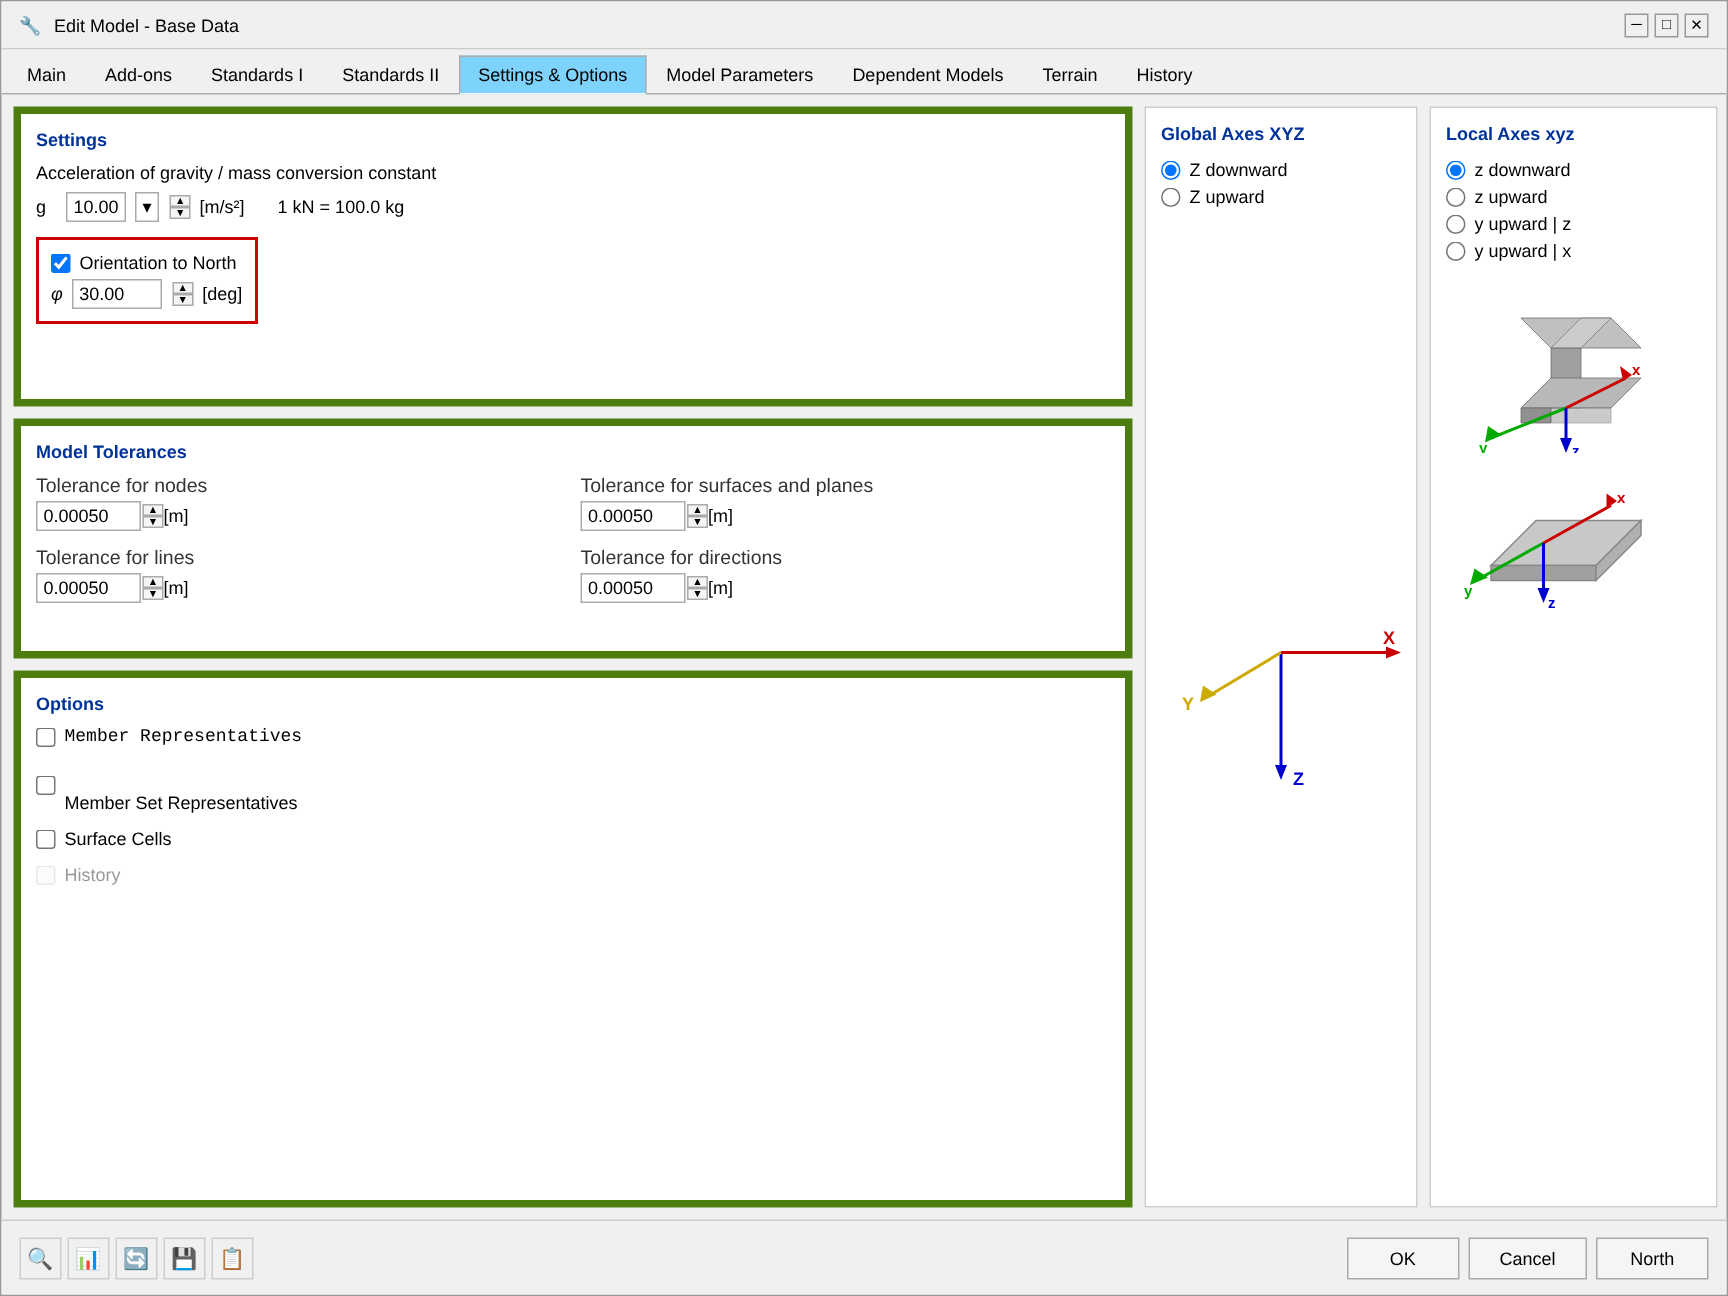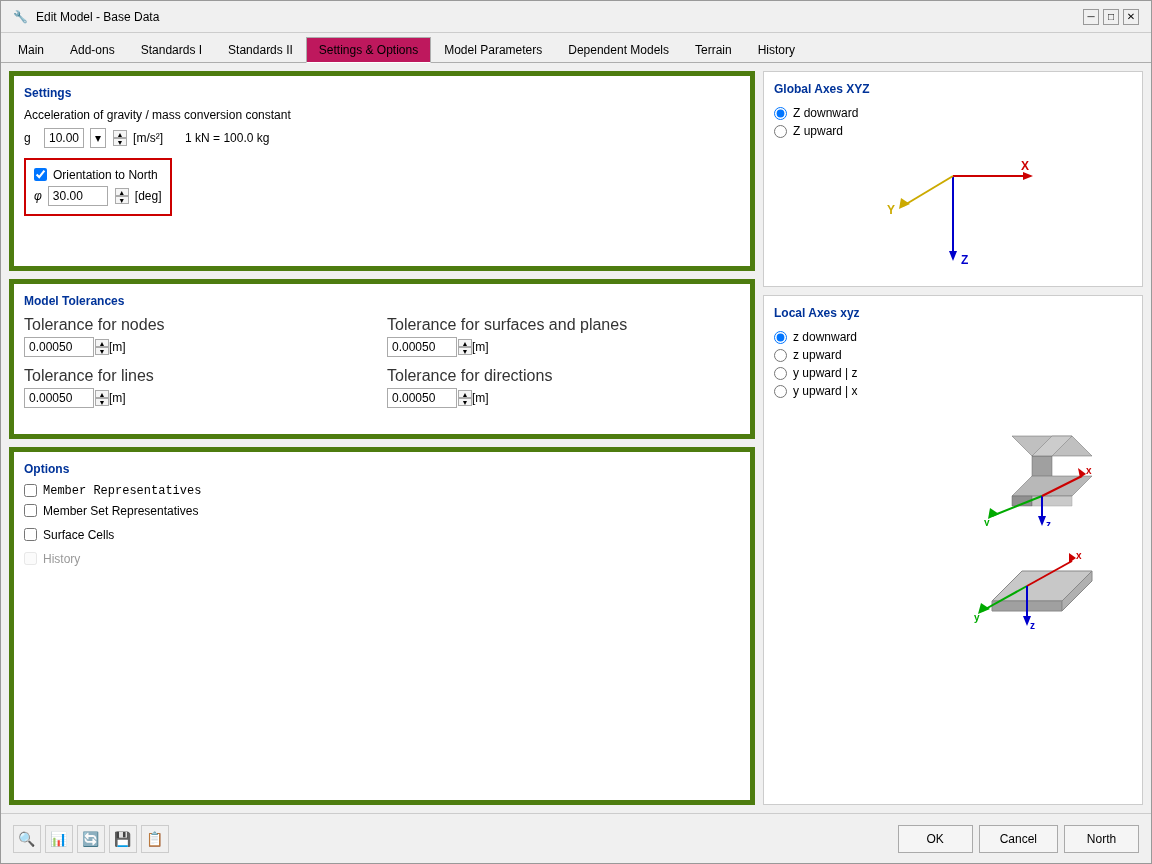--- a/index.html
+++ b/index.html
@@ -7,53 +7,53 @@
     
     .window { width: 1152px; height: 864px; background: #f0f0f0; border: 1px solid #999; display: flex; flex-direction: column; }
     
     .title-bar { background: #f0f0f0; padding: 8px 12px; display: flex; align-items: center; justify-content: space-between; border-bottom: 1px solid #ccc; height: 32px; }
     .title-bar-left { display: flex; align-items: center; gap: 8px; font-size: 12px; }
     .title-bar-controls { display: flex; gap: 4px; }
     .title-btn { width: 16px; height: 16px; border: 1px solid #999; background: #f0f0f0; cursor: pointer; font-size: 10px; display: flex; align-items: center; justify-content: center; }
     
     .tab-bar { display: flex; background: #f0f0f0; border-bottom: 1px solid #adadad; padding: 0 4px; height: 30px; align-items: flex-end; }
     .tab { padding: 4px 12px; font-size: 12px; cursor: pointer; border: 1px solid transparent; border-bottom: none; background: transparent; color: #000; white-space: nowrap; height: 26px; display: flex; align-items: center; }
-    .tab.active { background: #be185d; border: 1px solid #adadad; border-bottom: 1px solid #fff; margin-bottom: -1px; }
+    .tab.active { background: #7dd3fc; border: 1px solid #adadad; border-bottom: 1px solid #fff; margin-bottom: -1px; }
     
     .content { flex: 1; display: flex; padding: 8px; gap: 8px; overflow: hidden; }
     
     .left-panel { flex: 1; display: flex; flex-direction: column; gap: 8px; }
-    .right-panel { width: 380px; display: flex; flex-direction: column; gap: 8px; }
+    .right-panel { width: 380px; display: flex; flex-direction: row; gap: 8px; }
     
     .section { background: #fff; border: 5px solid #4d7c0f; padding: 10px; }
     .section-title { font-size: 12px; font-weight: bold; color: #003399; margin-bottom: 8px; }
     
     .settings-section { min-height: 200px; }
     .tolerances-section { min-height: 160px; }
     .options-section { flex: 1; }
     
     .field-row { display: flex; align-items: center; gap: 6px; margin-bottom: 6px; font-size: 12px; }
     
     .input-box { border: 1px solid #aaa; background: #fff; padding: 2px 4px; font-size: 12px; display: inline-flex; align-items: center; }
     
     .spinner { display: inline-flex; flex-direction: column; margin-left: 1px; }
     .spin-btn { width: 14px; height: 8px; border: 1px solid #aaa; background: #f5f5f5; cursor: pointer; font-size: 7px; display: flex; align-items: center; justify-content: center; line-height: 1; }
     
     .dropdown-box { border: 1px solid #aaa; background: #fff; padding: 2px 4px; font-size: 12px; display: inline-flex; align-items: center; gap: 4px; cursor: pointer; }
     
     .orientation-box { border: 2px solid #cc0000; padding: 8px; display: inline-block; margin-top: 4px; }
-    .checkbox-row { display: flex; align-items: flex-start; gap: 6px; margin-bottom: 2px; }
+    .checkbox-row { display: flex; align-items: center; gap: 6px; margin-bottom: 2px; }
     .checkbox-row input[type="checkbox"] { width: 13px; height: 13px; cursor: pointer; }
     
     .phi-row { display: flex; align-items: center; gap: 6px; margin-top: 4px; }
     .phi-label { font-style: italic; font-size: 12px; }
     
     .tolerances-grid { display: grid; grid-template-columns: 1fr 1fr; gap: 10px; }
     .tolerance-field { display: flex; flex-direction: column; gap: 3px; }
-    .tolerance-label { font-size: 16px; color: #333; }
+    .tolerance-label { font-size: 13px; color: #333; }
     .tolerance-input-row { display: flex; align-items: center; gap: 0; }
     
     .options-title { font-size: 12px; font-weight: bold; color: #003399; margin-bottom: 8px; }
     
     .radio-group { display: flex; flex-direction: column; gap: 4px; }
     .radio-row { display: flex; align-items: center; gap: 6px; }
     .radio-row input[type="radio"] { width: 13px; height: 13px; cursor: pointer; }
     
     .axes-section { background: #fff; border: 1px solid #ccc; padding: 10px; }
     .axes-title { font-size: 12px; font-weight: bold; color: #003399; margin-bottom: 10px; }
@@ -217,21 +217,21 @@
       <div class="section options-section">
         <div class="options-title">Options</div>
 
         <div class="checkbox-row" style="margin-bottom:6px;">
           <input type="checkbox" id="member-reps" style="">
           <label for="member-reps" style="cursor:pointer;font-family:Liberation Mono, monospace;">Member Representatives</label>
         </div>
 
         <div class="checkbox-row" style="margin-bottom:10px;">
           <input type="checkbox" id="member-set-reps" style="">
-          <label for="member-set-reps" style="cursor:pointer;">Member Set Representatives</label>
+          <label for="member-set-reps" style="cursor:pointer;margin-top:24px;">Member Set Representatives</label>
         </div>
 
         <div class="checkbox-row" style="margin-bottom:10px;">
           <input type="checkbox" id="surface-cells" style="">
           <label for="surface-cells" style="cursor:pointer;">Surface Cells</label>
         </div>
 
         <div class="checkbox-row" style="margin-bottom:4px;">
           <input type="checkbox" id="history" disabled="" class="disabled-check" style="">
           <label for="history" class="disabled-text" style="cursor:pointer;">History</label>

